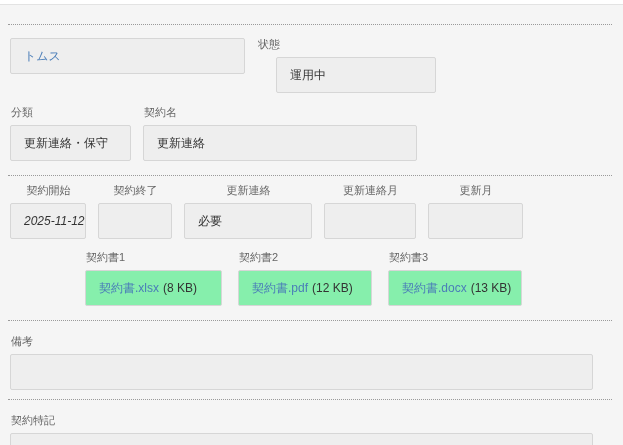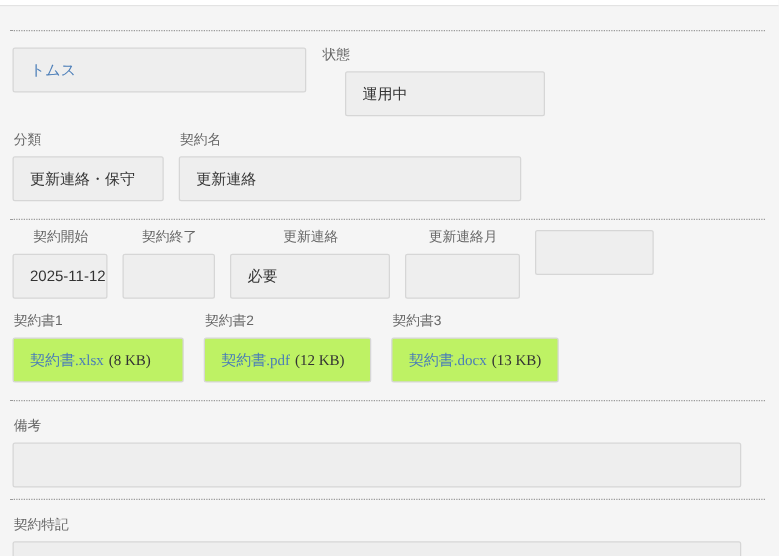--- a/index.html
+++ b/index.html
@@ -16,40 +16,40 @@
     margin:16px 0 0 1px; line-height:30px; letter-spacing:1px;
   }
   .sep { border-top:1px dotted #9a9a9a; height:0; margin-left:-2px; margin-right:1px; }
   .sep-1 { margin-top:19px; }
   .sep-2 { margin-top:14px; }
   .sep-3 { margin-top:14px; }
   .sep-4 { margin-top:9px; }
   .row { display:flex; }
   .row-1, .row-2 { margin-top:13px; }
   .row-3 { margin-top:8px;text-align:center; }
-  .row-4 { margin-top:12px; }
+  .row-4 { margin-top:12px;justify-content:center; }
   .fld { margin-right:12px; }
   .fld-file { margin-right:16px; }
   .lbl {
     font-size:11px; color:#666; height:13px; line-height:13px;
     margin:0 0 6px 1px; white-space:nowrap;
   }
   .box {
     box-sizing:border-box; height:36px;
     background:#eeeeee; border:1px solid #d6d6d6; border-radius:2px;
     font-size:12px; color:#333; padding:0 13px;
     display:flex; align-items:center;
     white-space:nowrap; overflow:hidden;
   }
-  .box-file { background:#bef264;font-family:Liberation Serif, serif; }
+  .box-file { background:#86efac; }
   .w-customer { width:235px; }
   .w-status { width:160px;margin-left:19px; }
   .w-category { width:121px; }
   .w-contract { width:274px; }
-  .w-start { width:76px; }
+  .w-start { width:76px;font-style:italic; }
   .w-end { width:74px; }
   .w-renewal { width:128px; }
   .w-rmonth1 { width:92px; }
   .w-rmonth2 { width:95px; }
   .w-doc1 { width:137px; }
   .w-doc23 { width:134px; }
   .w-long { width:583px; }
   .lbl-solo { margin-top:14px; }
   .box-long { margin-top:6px; }
   a.lnk { color:#4a7db8; text-decoration:none; cursor:pointer; }
@@ -115,20 +115,21 @@
         <span>必要</span>
       </div>
     </div>
     <div class="fld">
       <div class="lbl">更新連絡月</div>
       <div class="box w-rmonth1">
         <span></span>
       </div>
     </div>
     <div class="fld">
+      <div class="lbl">更新月</div>
       <div class="box w-rmonth2">
         <span></span>
       </div>
     </div>
   </div>
 
   <div class="row row-4">
     <div class="fld fld-file">
       <div class="lbl">契約書1</div>
       <div class="box box-file w-doc1">

